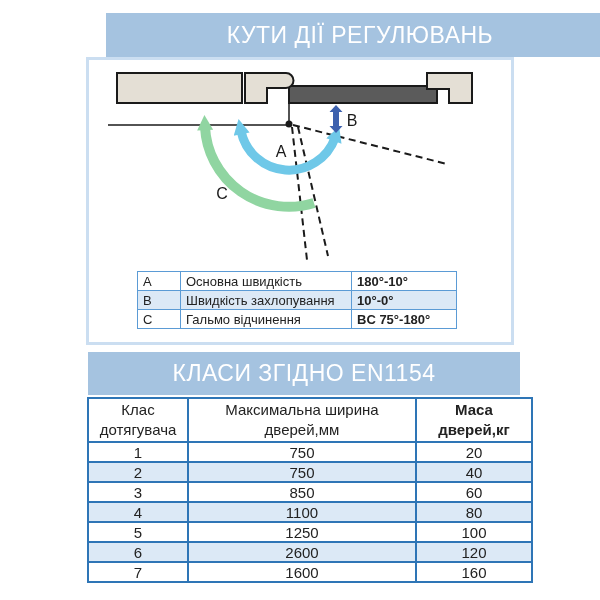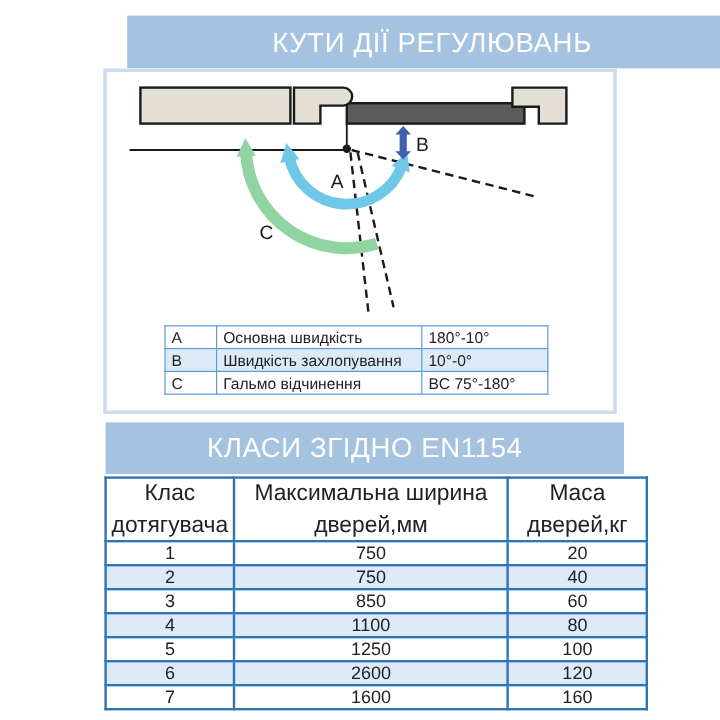--- a/index.html
+++ b/index.html
@@ -21,32 +21,32 @@
   .diagram-box svg{position:absolute;left:0;top:0;display:block;}
   svg text{font-family:"Liberation Sans", sans-serif;font-size:16px;fill:#1a1a1a;}
   table{border-collapse:collapse;background:#ffffff;}
   .legend{position:absolute;left:48px;top:211px;}
   .legend td{
     border:1px solid #5b9bd5;font-size:13px;color:#222222;
     padding:1px 5px;height:16px;vertical-align:middle;text-align:left;
   }
   .legend td.k{width:32px;}
   .legend td.n{width:160px;}
-  .legend td.v{width:94px;}
+  .legend td.v{width:94px;font-weight:bold;}
   .legend tr.alt{background:#dce9f6;}
   .big-table{position:absolute;left:87px;top:397px;}
   .big-table th,.big-table td{
     border:2px solid #2e75b6;text-align:center;vertical-align:middle;
     color:#222222;font-weight:400;padding:0 4px;
   }
-  .big-table th{font-size:19px;height:42px;line-height:1.35;}
+  .big-table th{font-size:15px;height:42px;line-height:1.35;}
   .big-table td{font-size:15px;height:18px;}
   .big-table th.c1{width:90px;}
   .big-table th.c2{width:218px;}
-  .big-table th.c3{width:106px;}
+  .big-table th.c3{width:106px;font-weight:bold;}
   .big-table tbody tr:nth-child(even){background:#dce9f6;}
 </style>
 </head>
 <body>
 
 <div id="hdr1" class="sec-header">КУТИ ДІЇ РЕГУЛЮВАНЬ</div>
 
 <div class="diagram-box">
   <svg width="422" height="282" viewBox="0 0 422 282">
     <defs>

